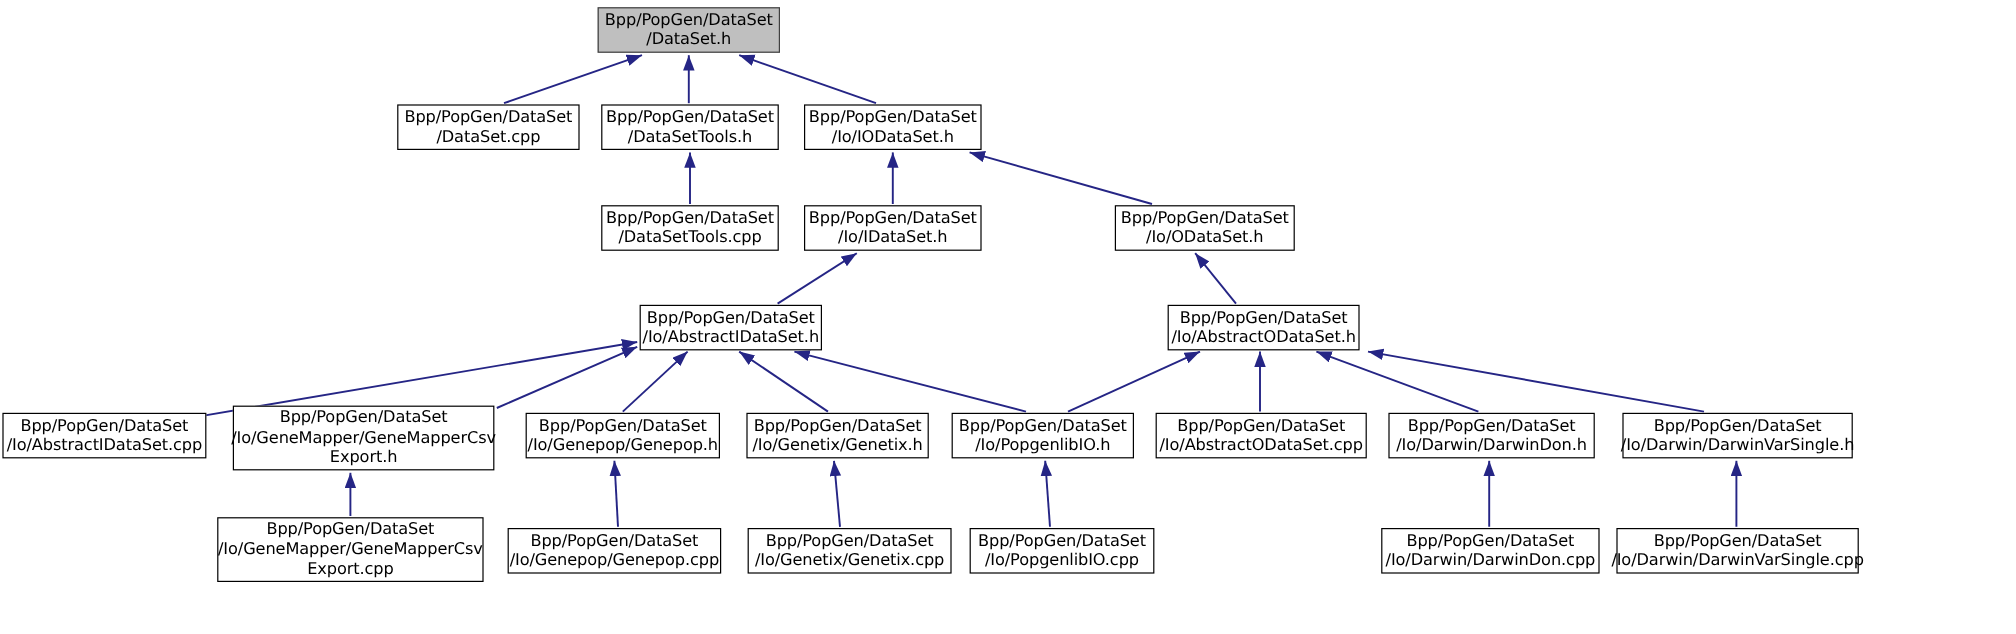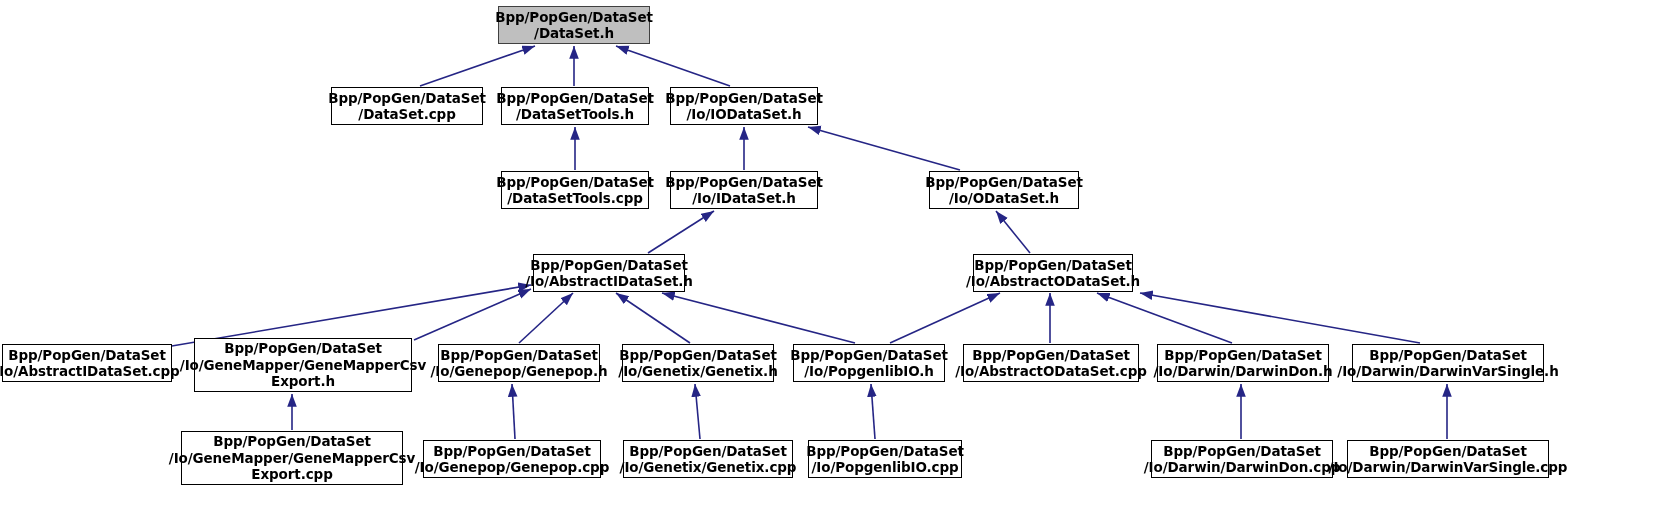--- a/index.html
+++ b/index.html
@@ -42,21 +42,20 @@
     z-index: 2;
   }
   .node.root {
     background: #bfbfbf;
     border: 1px solid #404040;
   }
   .node .label {
     display: block;
     padding: 0 4px;
     white-space: pre-line;
-    font-weight: bold;
   }
 </style>
 </head>
 <body>
 
 <div id="graph">
   <svg id="edges" viewBox="0 0 1680 528" width="1680" height="528" xmlns="http://www.w3.org/2000/svg">
     <defs>
       <marker id="arrowhead" markerWidth="9" markerHeight="9" refX="8" refY="3" orient="auto" markerUnits="strokeWidth">
         <path d="M0,0 L0,6 L8,3 z" fill="#252585"></path>

